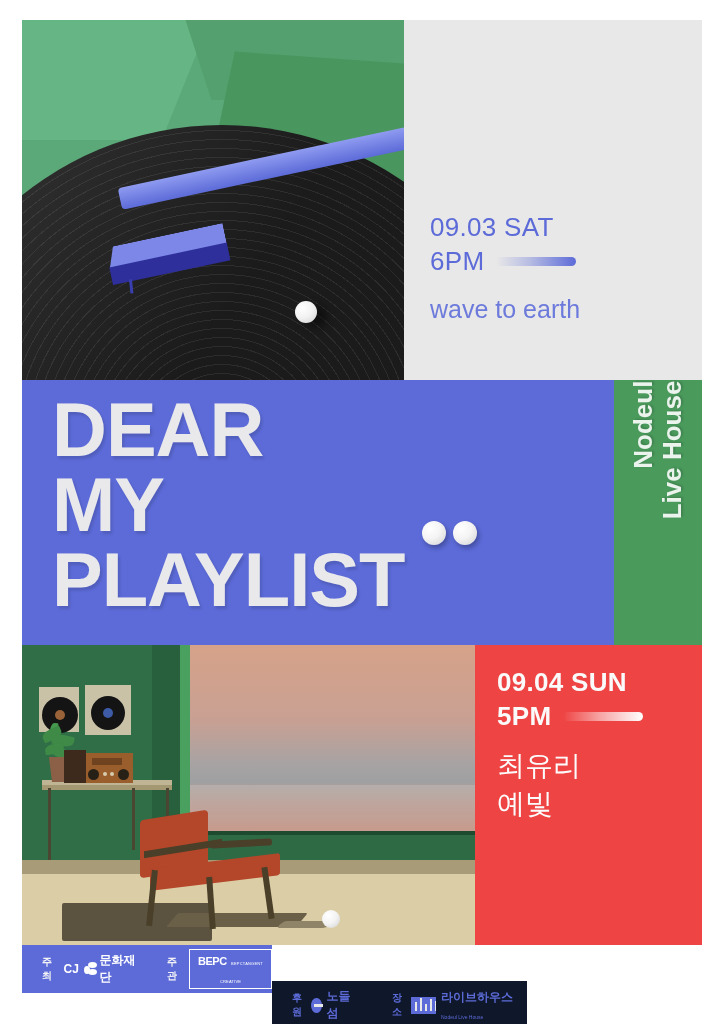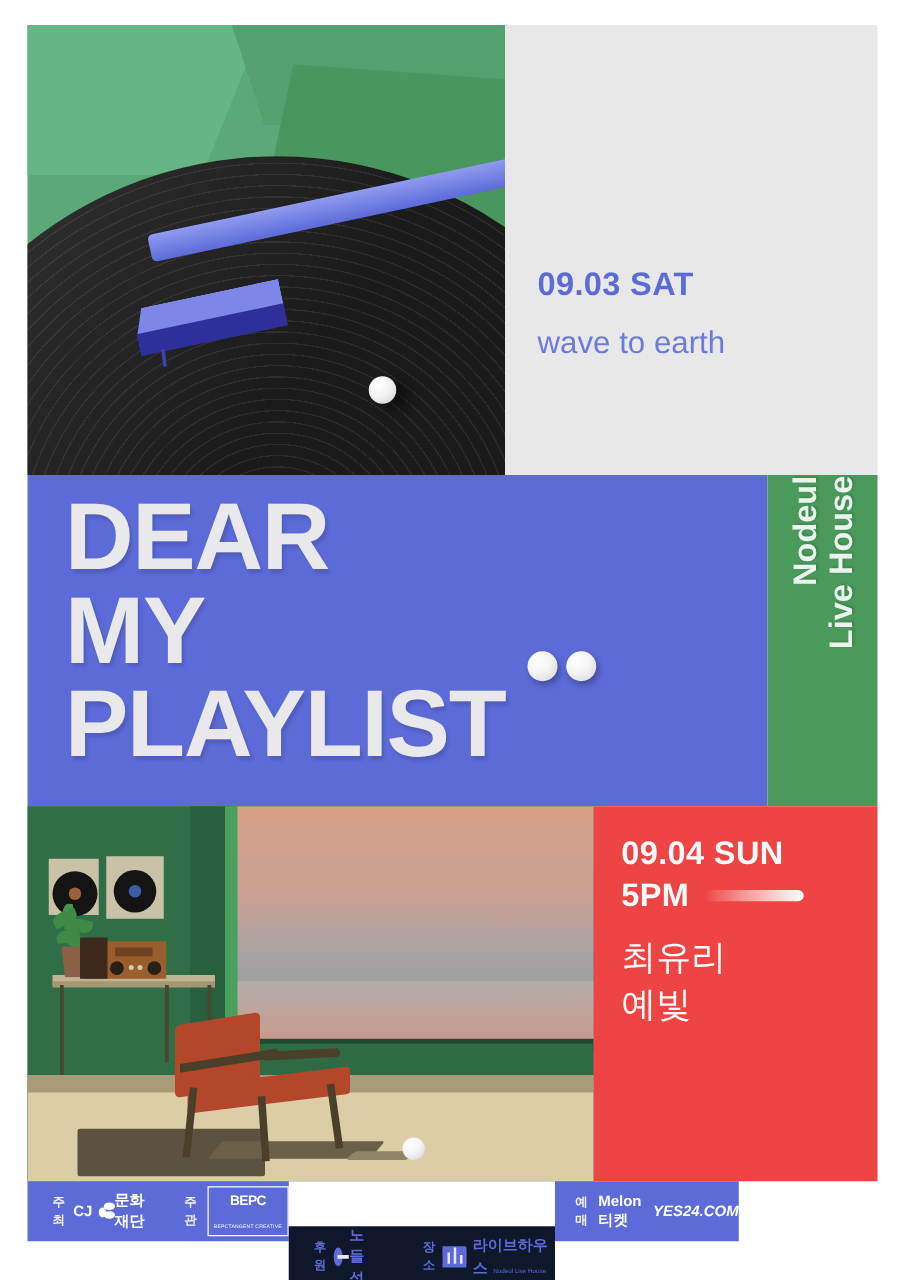--- a/index.html
+++ b/index.html
@@ -62,21 +62,21 @@
     background:#2E2F9B; }
   .cartridge .needle { position:absolute; left:16px; top:36px; width:3px; height:14px;
     background:#3A3FB0; transform:rotate(6deg); }
   .ball-rec { position:absolute; left:273px; top:281px; width:22px; height:22px;
     border-radius:50%;
     background:radial-gradient(circle at 34% 30%, #ffffff 0%, #f2f2f2 48%, #cfcfcf 100%);
     box-shadow:10px 4px 9px rgba(0,0,0,0.45); }
 
   .day1 { position:absolute; left:382px; top:0; width:298px; height:360px; background:#E8E8E8; }
   .day1 .inner { position:absolute; left:26px; top:190px; }
-  .dline { font-size:26px; font-weight:bold; color:#5C6BD8; letter-spacing:0.3px; line-height:1.32; }
+  .dline { font-size:26px; font-weight:normal; color:#5C6BD8; letter-spacing:0.3px; line-height:1.32; }
   .dline-row { display:flex; align-items:center; gap:12px; }
   .gradbar { width:80px; height:9px; border-radius:5px;
     background:linear-gradient(90deg, rgba(92,107,216,0) 0%, rgba(92,107,216,0.35) 42%, #5C6BD8 100%); }
   .acts { margin-top:13px; font-size:25px; color:#6C7ADB; line-height:1.36; font-weight:normal; }
 
   
   .mid-band { position:absolute; left:0; top:360px; width:680px; height:265px; }
   .mid-blue { position:absolute; left:0; top:0; width:592px; height:265px; background:#5C6BD8; }
   .mid-green { position:absolute; left:592px; top:0; width:88px; height:265px; background:#4A9A5C; }
   .bigtitle { position:absolute; left:30px; top:12px; color:#E9E9EC;
@@ -246,20 +246,24 @@
         <div class="top"></div>
           <div class="side"></div>
           <div class="needle"></div>
       </div>
       <div class="ball-rec"></div>
     </div>
 
     <div class="day1">
       <div class="inner">
         <div class="dline">09.03 SAT</div>
+        <div class="dline-row">
+          <div class="dline">6PM</div>
+          <div class="gradbar"></div>
+        </div>
         <div class="acts">
           <div>wave to earth</div>
         </div>
       </div>
     </div>
   </div>
 
   <div class="mid-band">
     <div class="mid-blue"></div>
     <div class="mid-green"></div>
@@ -385,22 +389,15 @@
             <i></i>
             <i></i>
         </span>
         <span class="lh-stack">
           <span class="lh1">라이브하우스</span>
           <span class="lh2">Nodeul Live House</span>
         </span>
       </div>
     </div>
 
-    <div class="fcell f-blue f3">
-      <div class="fgroup">
-        <span class="flabel on-blue">예매</span>
-        <span class="fname on-blue">Melon티켓</span>
-        <span class="yes24">YES24.COM</span>
-      </div>
-    </div>
   </div>
 
 </div>
 
 </body></html>

